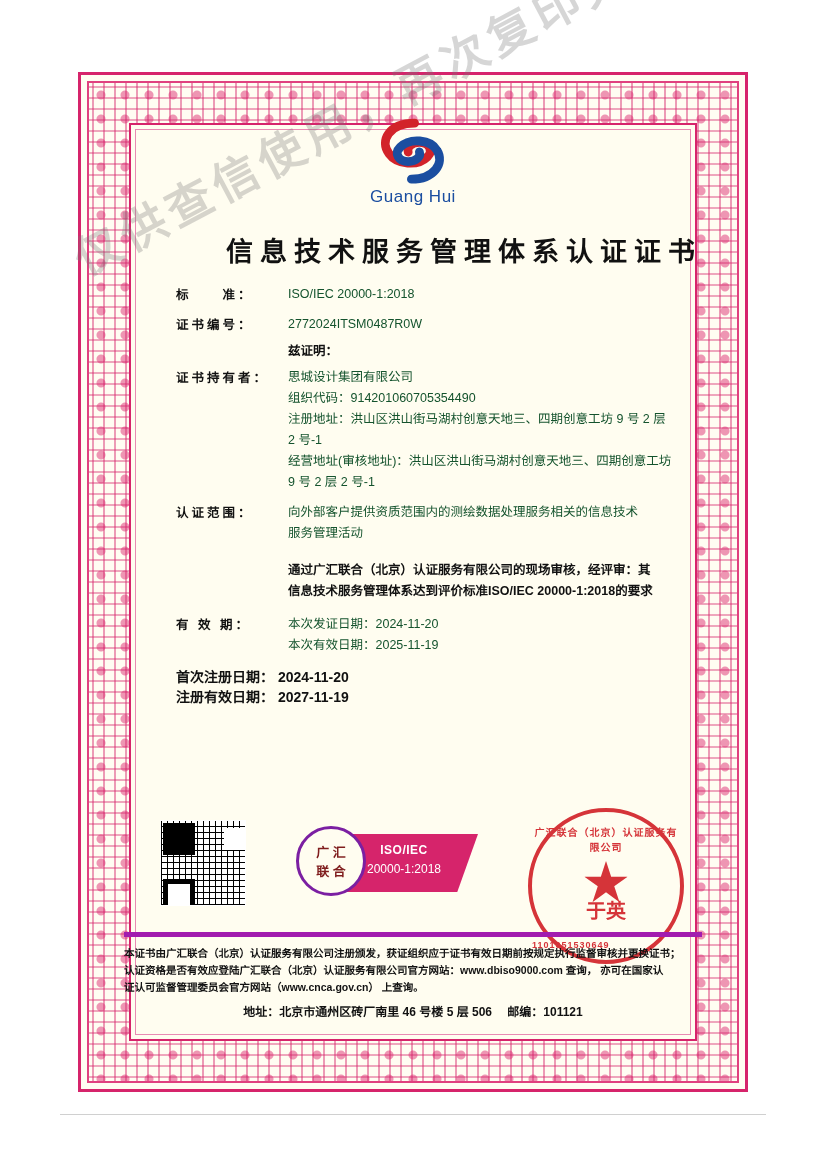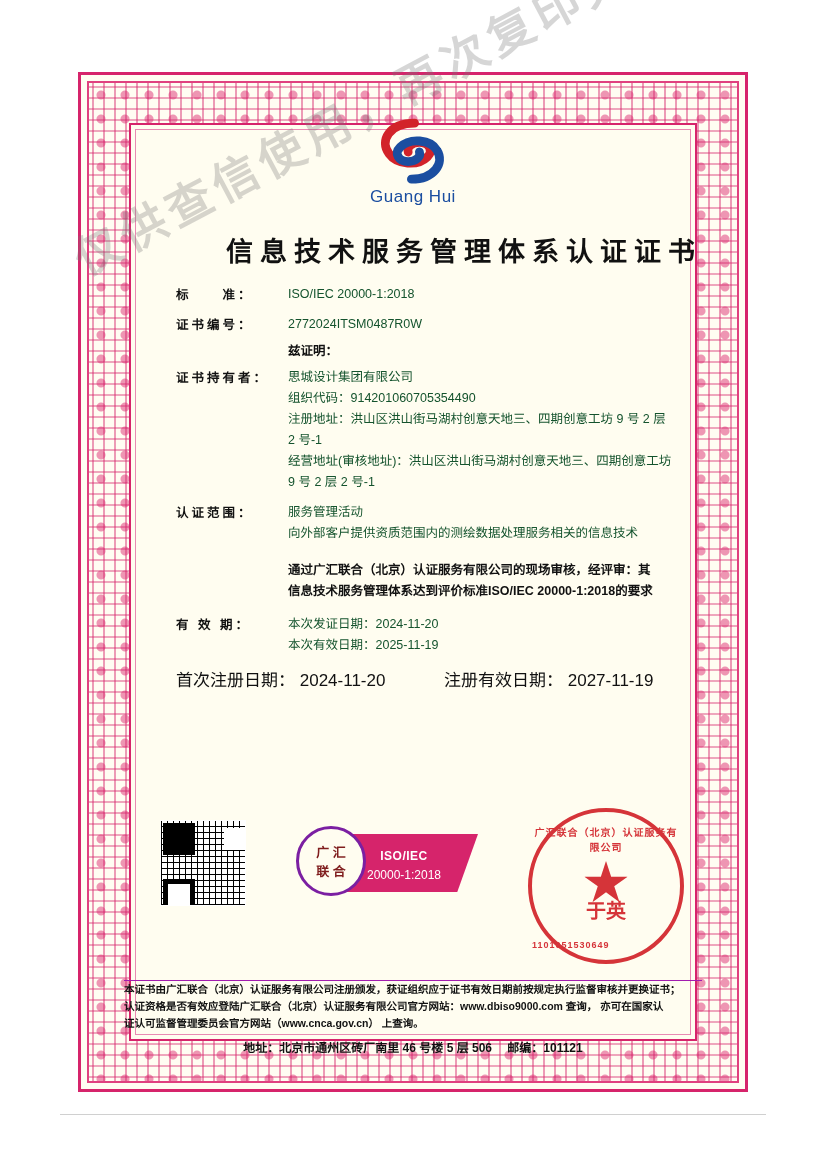--- a/index.html
+++ b/index.html
@@ -161,22 +161,23 @@
     font-size: 12.5px;
     line-height: 21px;
     margin-top: 16px;
     margin-bottom: 12px;
   }
   .para .line { display: block; }
 
   .dates-row {
     display: flex;
     margin-top: 10px;
-    font-weight: normal;
-    font-size: 17px;
+    font-weight: bold;
+    font-size: 14px;
+    flex-direction: column;
   }
   .dates-row .d-left { width: 268px; }
   .dates-row .d-right { flex: 1; }
 
   
   .marks {
     position: absolute;
     left: 0;
     top: 690px;
     width: 578px;
@@ -214,21 +215,21 @@
     height: 74px;
   }
   .iso-ribbon {
     position: absolute;
     left: 34px; top: 8px;
     width: 148px; height: 58px;
     background: #d6246b;
     clip-path: polygon(0 0, 100% 0, 86% 100%, 0 100%);
     color: #fff;
     text-align: center;
-    padding-top: 15px;
+    padding-top: 9px;
     box-sizing: border-box;
   }
   .iso-ribbon .l1 { font-size: 12px; font-weight: bold; letter-spacing: .5px;}
   .iso-ribbon .l2 { font-size: 12px; font-weight: normal; margin-top: 5px; }
   .iso-circle {
     position: absolute;
     left: 0; top: 0;
     width: 70px; height: 70px;
     border-radius: 50%;
     border: 3px solid #7b1fa2;
@@ -287,23 +288,24 @@
     font-weight: bold;
     color: #d2232a;
     white-space: nowrap;
     font-family: "DejaVu Sans", "Liberation Sans", sans-serif;
   }
 
   
   .footer {
     position: absolute;
     left: 0;
-    top: 862px;
+    top: 814px;
     width: 578px;
-    border-top: 1px solid #a21caf;
+    border-top: 5px solid #a21caf;
+    padding-top: 8px;
     font-size: 10.5px;
     line-height: 17px;
     font-weight: bold;
     color: #111;
   }
   .footer .line { display: block; }
   .footer-addr {
     margin-top: 8px;
     text-align: center;
     font-size: 12px;
@@ -380,22 +382,22 @@
           <span class="line">注册地址：洪山区洪山街马湖村创意天地三、四期创意工坊 9 号 2 层</span>
           <span class="line">2 号-1</span>
           <span class="line">经营地址(审核地址)：洪山区洪山街马湖村创意天地三、四期创意工坊</span>
           <span class="line">9 号 2 层 2 号-1</span>
         </div>
       </div>
 
       <div class="row">
         <div class="label">认证范围：</div>
         <div class="value">
+          <span class="line">向外部客户提供资质范围内的测绘数据处理服务相关的信息技术</span>
           <span class="line">服务管理活动</span>
-          <span class="line">向外部客户提供资质范围内的测绘数据处理服务相关的信息技术</span>
         </div>
       </div>
 
       <div class="para">
         <span class="line">通过广汇联合（北京）认证服务有限公司的现场审核，经评审：其</span>
         <span class="line">信息技术服务管理体系达到评价标准ISO/IEC 20000-1:2018的要求</span>
       </div>
 
       <div class="row">
         <div class="label">有 效 期：</div>

